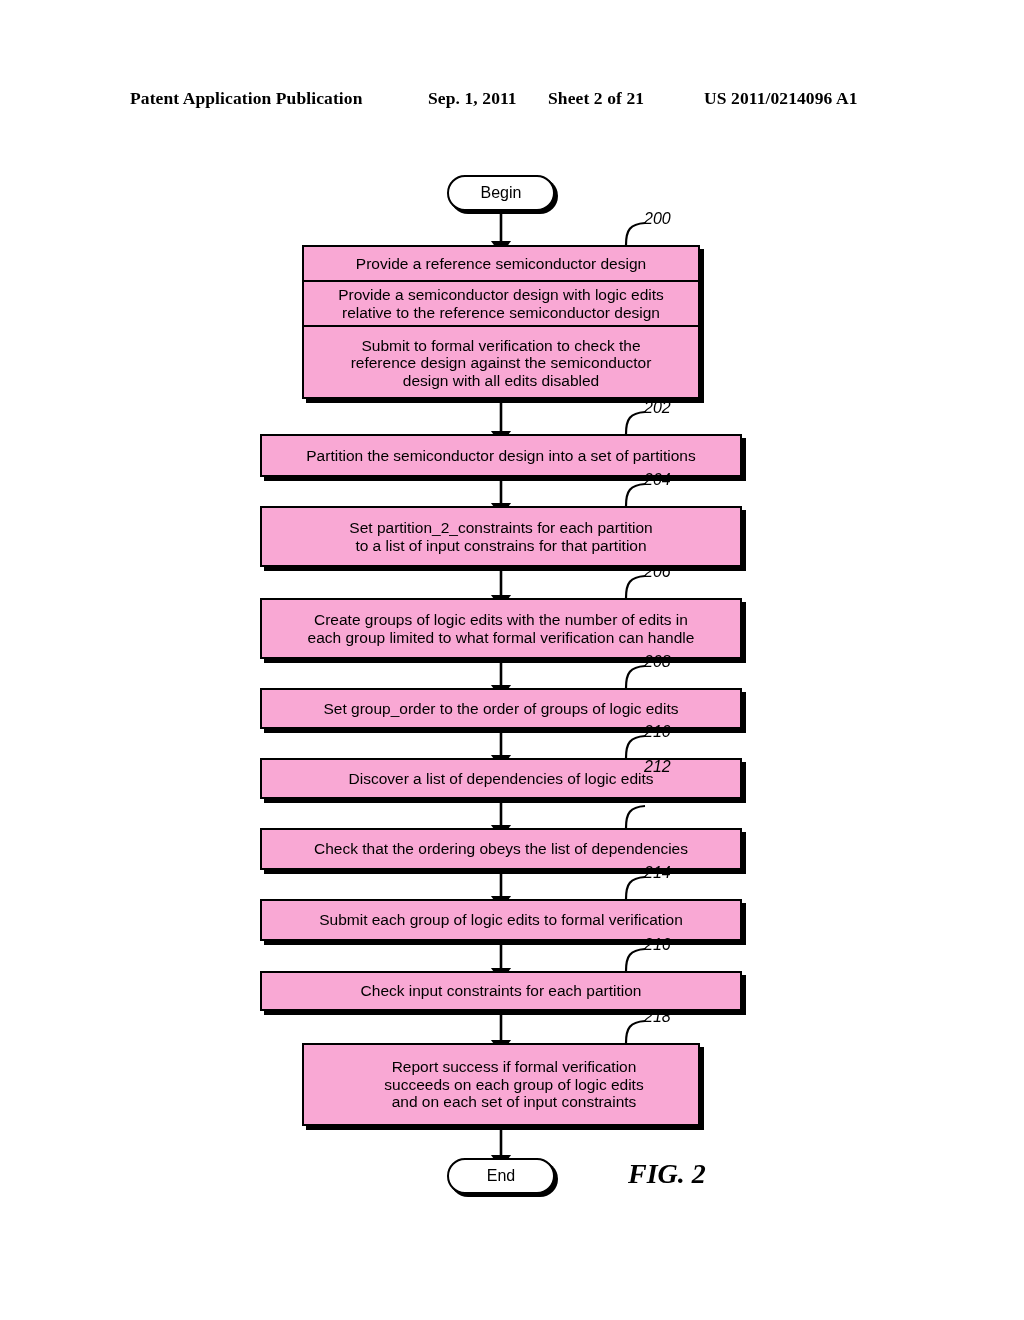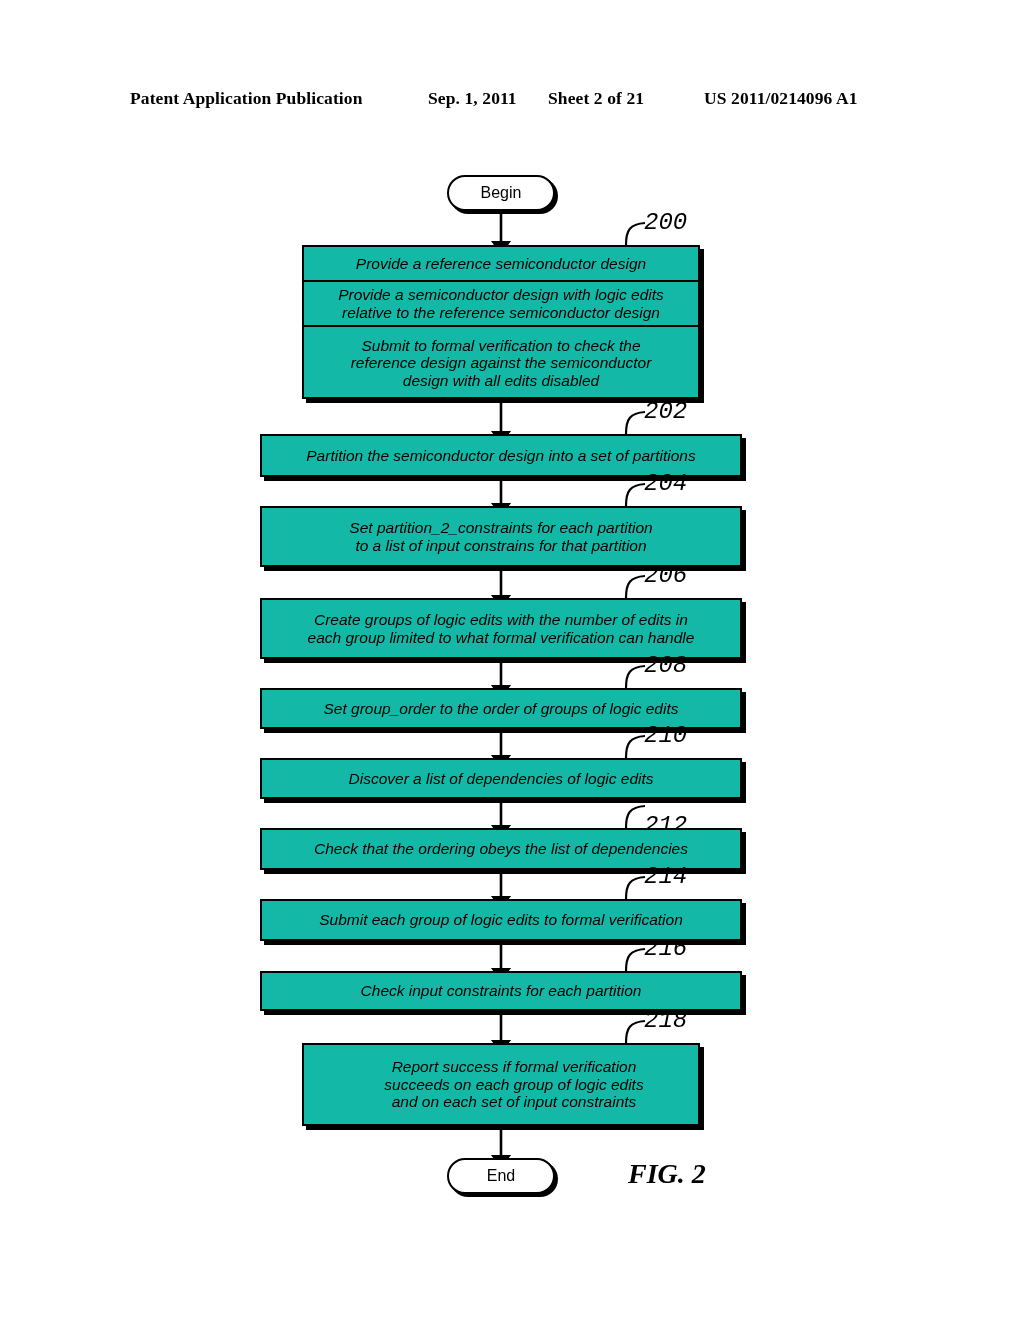--- a/index.html
+++ b/index.html
@@ -57,23 +57,22 @@
     font-size: 16px;
     line-height: 1;
     box-shadow: 3px 3px 0 0 #000;
   }
 
   
   .proc-box {
     position: absolute;
     box-sizing: border-box;
     border: 2.5px solid #000;
-    background: #14b8a6;
+    background: #f9a8d4;
     box-shadow: 4px 4px 0 0 #000;
-    font-style: italic;
   }
   .proc-box .seg {
     box-sizing: border-box;
     display: flex;
     align-items: center;
     justify-content: center;
     text-align: center;
     font-size: 15.5px;
     line-height: 1.12;
     padding: 3px 8px;
@@ -87,23 +86,23 @@
     justify-content: center;
     text-align: center;
     font-size: 15.5px;
     line-height: 1.12;
     padding: 2px 10px;
   }
 
   
   .ref-num {
     position: absolute;
-    font-family: Liberation Mono, monospace;
+    font-family: Liberation Sans, sans-serif;
     font-style: italic;
-    font-size: 24px;
+    font-size: 16px;
     line-height: 1;
     white-space: nowrap;
   }
 
   
   .fig-label {
     position: absolute;
     font-family: "Liberation Serif", serif;
     font-style: italic;
     font-weight: bold;
@@ -186,21 +185,21 @@
 
   <div class="ref-num" style="left:644px; top:564px;">206</div>
   <div class="proc-box single" style="left:260px; top:598px; width:482px; height:61px;">Create groups of logic edits with the number of edits in<br>each group limited to what formal verification can handle</div>
 
   <div class="ref-num" style="left:644px; top:654px;">208</div>
   <div class="proc-box single" style="left:260px; top:688px; width:482px; height:41px;">Set group_order to the order of groups of logic edits</div>
 
   <div class="ref-num" style="left:644px; top:724px;">210</div>
   <div class="proc-box single" style="left:260px; top:758px; width:482px; height:41px;">Discover a list of dependencies of logic edits</div>
 
-  <div class="ref-num" style="left:644px; top:814px;">212</div>
+  <div class="ref-num" style="left:644px; top:759px;">212</div>
   <div class="proc-box single" style="left:260px; top:828px; width:482px; height:42px;">Check that the ordering obeys the list of dependencies</div>
 
   <div class="ref-num" style="left:644px; top:865px;">214</div>
   <div class="proc-box single" style="left:260px; top:899px; width:482px; height:42px;">Submit each group of logic edits to formal verification</div>
 
   <div class="ref-num" style="left:644px; top:937px;">216</div>
   <div class="proc-box single" style="left:260px; top:971px; width:482px; height:40px;">Check input constraints for each partition</div>
 
   <div class="ref-num" style="left:644px; top:1009px;">218</div>
   <div class="proc-box single" style="left:302px; top:1043px; width:398px; height:83px;padding-left:36px;">Report success if formal verification<br>succeeds on each group of logic edits<br>and on each set of input constraints</div>

